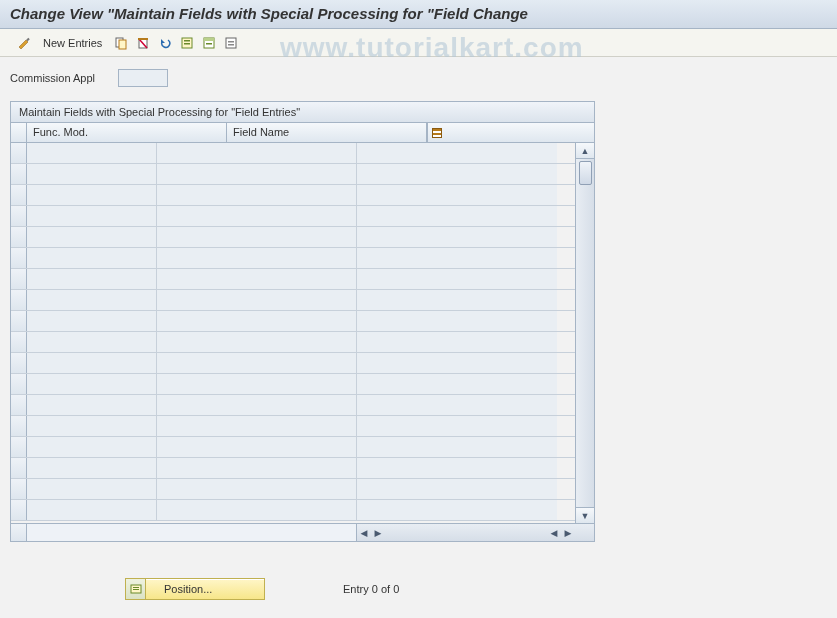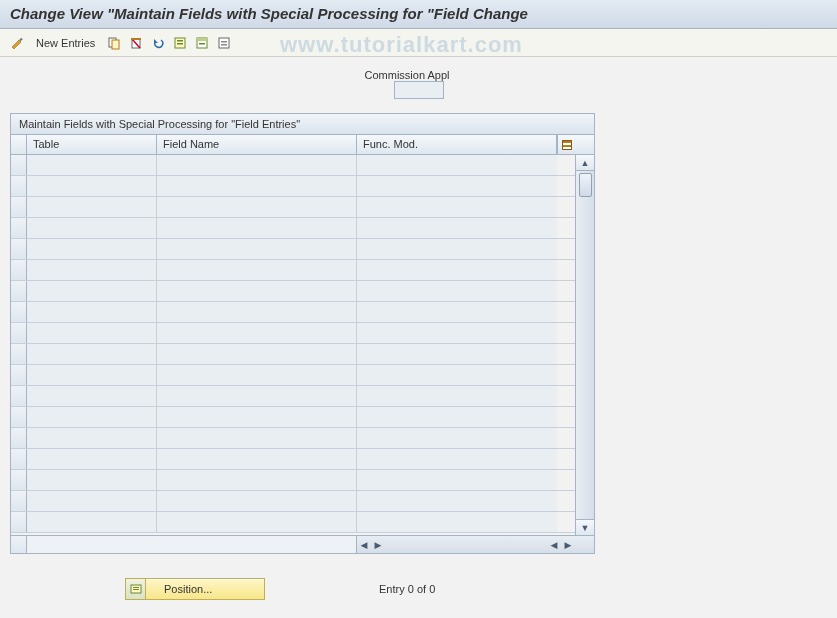--- a/index.html
+++ b/index.html
@@ -18,21 +18,21 @@
       border-bottom: 1px solid #a5b4c5;
     }
     .title-text {
       font-size: 15px;
       font-weight: bold;
       font-style: italic;
       color: #333;
     }
     .toolbar {
       background: #f5f5f0;
-      padding: 4px 8px;
+      padding: 4px 15px;
       border-bottom: 1px solid #d0d0c8;
       display: flex;
       align-items: center;
       gap: 4px;
       height: 28px;
     }
     .tool-btn {
       width: 18px;
       height: 18px;
       display: inline-flex;
@@ -47,21 +47,20 @@
       cursor: pointer;
     }
     .content-area {
       background: #f2f2f2;
       padding: 12px 10px;
     }
     .field-row {
       display: flex;
       align-items: center;
       margin-bottom: 14px;
-      flex-direction: column;
     }
     .field-label { color: #333; width: 108px;}
     .field-input {
       width: 50px;
       height: 18px;
       background: #e9eef3;
       border: 1px solid #a5b4c5;
     }
     .grid-panel {
       width: 585px;
@@ -162,42 +161,42 @@
     .hscroll .harrow {
       width:14px;height:100%;
       display:flex;align-items:center;justify-content:center;
       color:#4a5a70;font-size:9px;cursor:pointer;
     }
     .hscroll .htrack { flex:1; position:relative; height:100%; }
     .hscroll .corner { width:19px; border-left:1px solid #a5b4c5;}
     .bottom-bar {
       position:absolute;
       bottom:18px; left:0; width:100%;
-      display:flex; align-items:center;gap:36px;
+      display:flex; align-items:center;
     }
     .pos-btn {
       margin-left:125px;
       width:140px; height:22px;
       background: linear-gradient(#fff6c8,#f7e68a);
       border:1px solid #c0b050;
       display:flex; align-items:center;
       cursor:pointer;
       box-shadow: 0 1px 0 #fff inset;
     }
     .pos-btn .picon {
       width:20px;height:100%;
       background: linear-gradient(#eef2e0,#dbe2c5);
       border-right:1px solid #c0b050;
       display:flex;align-items:center;justify-content:center;
     }
     .pos-btn .plabel { flex:1; text-align:left; padding-left:18px;color:#333;}
     .entry-text { margin-left: 78px; color:#333; }
     .watermark {
       position:absolute; top:32px; left:280px;
-      font-size:22px; font-weight:bold; letter-spacing:1px;
+      font-size:28px; font-weight:bold; letter-spacing:1px;
       color: rgba(180,200,215,0.6);
       pointer-events:none;
       font-family: Verdana, sans-serif;
     }
     svg { display:block; }
   </style>
 </head>
 <body>
 
 <div class="title-bar">
@@ -260,23 +259,22 @@
   <div class="field-row">
     <span class="field-label">Commission Appl</span>
     <input class="field-input" value="" style="">
   </div>
 
   <div class="grid-panel">
     <div class="grid-title">Maintain Fields with Special Processing for "Field Entries"</div>
 
     <div class="grid-header">
       <div class="rh"></div>
-      <div class="col col-table">Table</div>
+      <div class="col col-func">Func. Mod.</div>
       <div class="col col-field">Field Name</div>
-      <div class="col col-func">Func. Mod.</div>
       <div class="config-col">
           <div class="config-icon"></div>
         </div>
     </div>
 
     <div class="grid-body">
       <div class="rows-area" id="rows-area">
           <div class="grid-row">
             <div class="rh"></div>
             <div class="cell col-table"></div>

